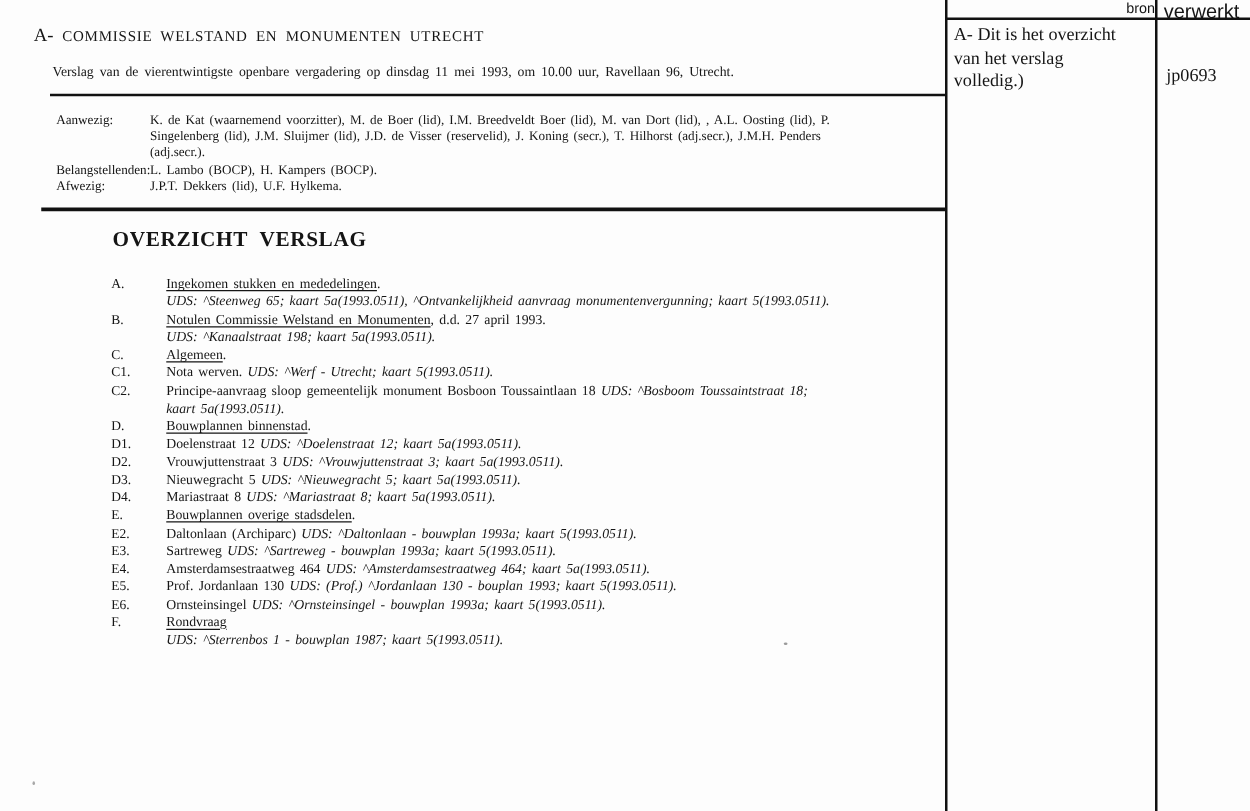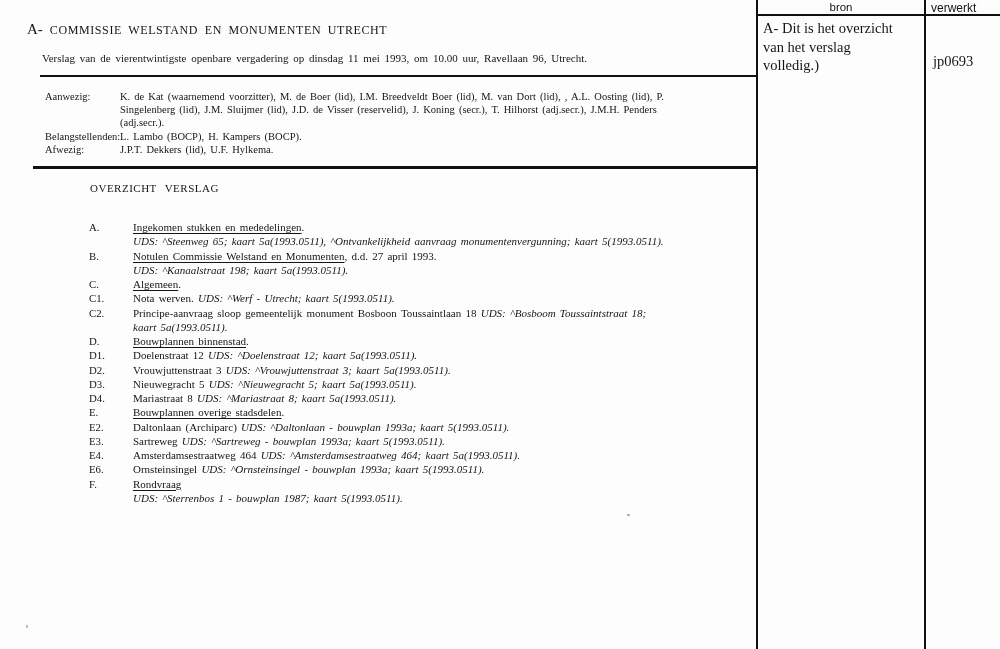--- a/index.html
+++ b/index.html
@@ -16,35 +16,35 @@
   .doc-heading .caps{font-size:12px;letter-spacing:.6px;word-spacing:3px;}
 
   .doc-subtitle{left:42px;top:52px;font-size:11px;word-spacing:2px;white-space:nowrap;}
   .subtitle-rule{left:40px;top:75px;width:717px;height:2px;background:#111;}
 
   .att-label{font-size:10.5px;white-space:nowrap;}
   .att-value{font-size:10.5px;white-space:nowrap;word-spacing:1.5px;}
 
   .divider-rule{left:33px;top:166px;width:724px;height:2.5px;background:#111;}
 
-  .section-title{left:90px;top:182px;font-size:11px;letter-spacing:.5px;word-spacing:5px;white-space:nowrap;}
+  .section-title{left:90px;top:182px;font-size:17px;letter-spacing:.5px;word-spacing:5px;white-space:nowrap;font-weight:bold;}
 
   .agenda-list{left:0;top:221px;width:757px;}
   .agenda-row{position:relative;height:14.25px;}
   .agenda-label{position:absolute;left:89px;top:0;font-size:10.8px;}
   .agenda-text{position:absolute;left:133px;top:0;font-size:11px;white-space:nowrap;word-spacing:1.5px;}
   .agenda-text .u{text-decoration:underline;text-underline-offset:2px;text-decoration-thickness:1px;}
   .agenda-text .i{font-style:italic;}
 
   
   .vline-1{left:756px;top:0;width:2px;height:649px;background:#111;}
   .vline-2{left:924px;top:0;width:2px;height:649px;background:#111;}
   .header-rule{left:756px;top:13.5px;width:244px;height:2px;background:#111;}
-  .col-bron{left:758px;top:1px;width:166px;text-align:center;font-family:"Liberation Sans",sans-serif;font-size:11.5px;}
-  .col-verwerkt{left:931px;top:1px;font-family:"Liberation Sans",sans-serif;font-size:12px;}
+  .col-bron{left:758px;top:1px;width:166px;text-align:right;font-family:"Liberation Sans",sans-serif;font-size:11.5px;}
+  .col-verwerkt{left:931px;top:1px;font-family:"Liberation Sans",sans-serif;font-size:16px;}
   .side-note{left:763px;top:19px;width:170px;font-size:14.5px;line-height:18.5px;}
   .verwerkt-value{left:933px;top:53px;font-size:14.5px;}
 
   
   .speck1{left:627px;top:514px;width:3px;height:2px;background:#9a9a9a;border-radius:50%;}
   .speck2{left:26px;top:625px;width:2px;height:3px;background:#a8a8a8;border-radius:50%;}
 </style>
 </head>
 <body>
 
@@ -133,20 +133,24 @@
   </div>
     <div class="agenda-row">
     <span class="agenda-label">E3.</span>
     <span class="agenda-text"><span class="p">Sartreweg </span><span class="i">UDS: ^Sartreweg - bouwplan 1993a; kaart 5(1993.0511).</span></span>
   </div>
     <div class="agenda-row">
     <span class="agenda-label">E4.</span>
     <span class="agenda-text"><span class="p">Amsterdamsestraatweg 464 </span><span class="i">UDS: ^Amsterdamsestraatweg 464; kaart 5a(1993.0511).</span></span>
   </div>
     <div class="agenda-row">
+    <span class="agenda-label">E5.</span>
+    <span class="agenda-text"><span class="p">Prof. Jordanlaan 130 </span><span class="i">UDS: (Prof.) ^Jordanlaan 130 - bouplan 1993; kaart 5(1993.0511).</span></span>
+  </div>
+    <div class="agenda-row">
     <span class="agenda-label">E6.</span>
     <span class="agenda-text"><span class="p">Ornsteinsingel </span><span class="i">UDS: ^Ornsteinsingel - bouwplan 1993a; kaart 5(1993.0511).</span></span>
   </div>
     <div class="agenda-row">
     <span class="agenda-label">F.</span>
     <span class="agenda-text"><span class="u">Rondvraag</span></span>
   </div>
     <div class="agenda-row">
 
     <span class="agenda-text"><span class="i">UDS: ^Sterrenbos 1 - bouwplan 1987; kaart 5(1993.0511).</span></span>

